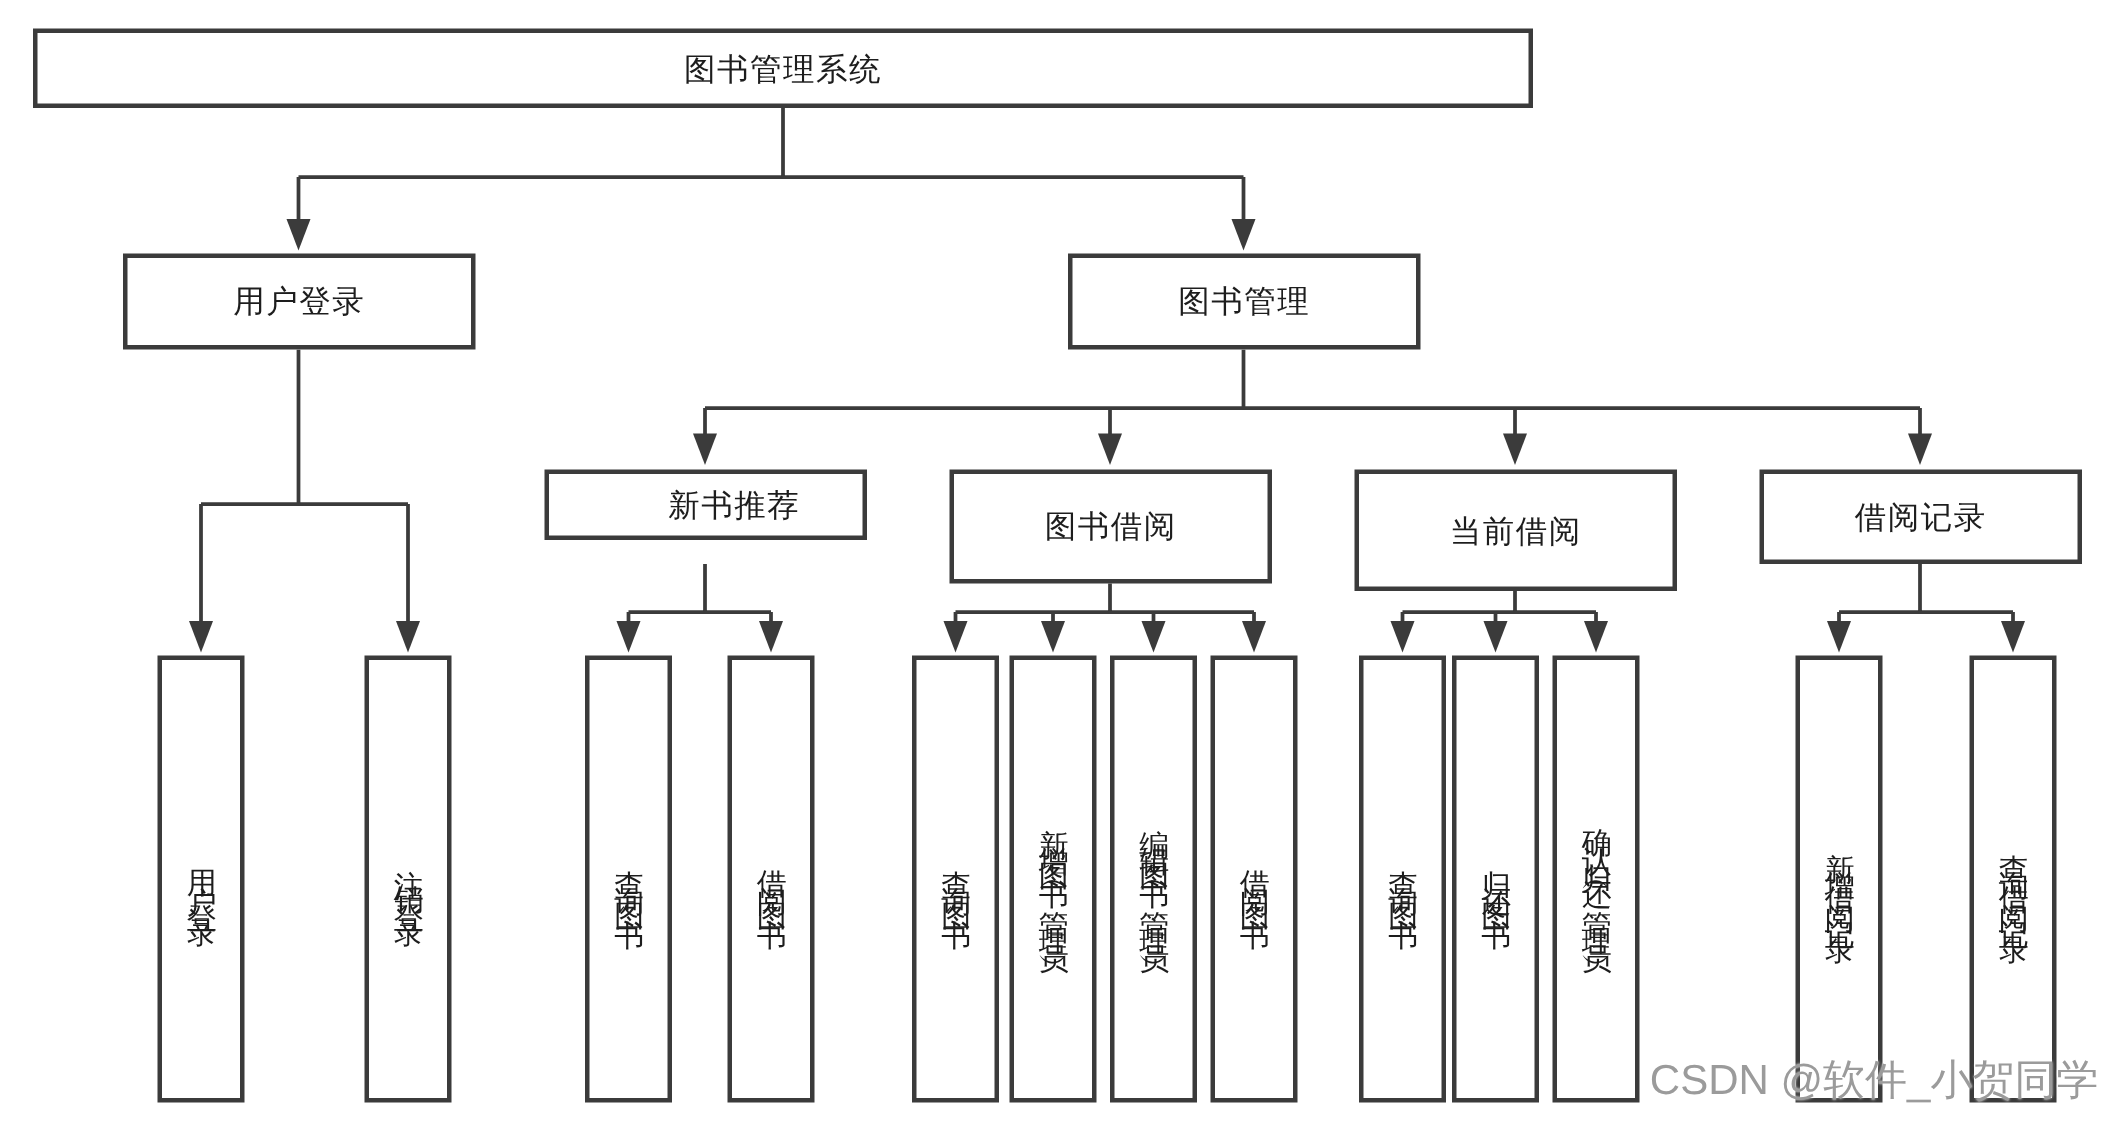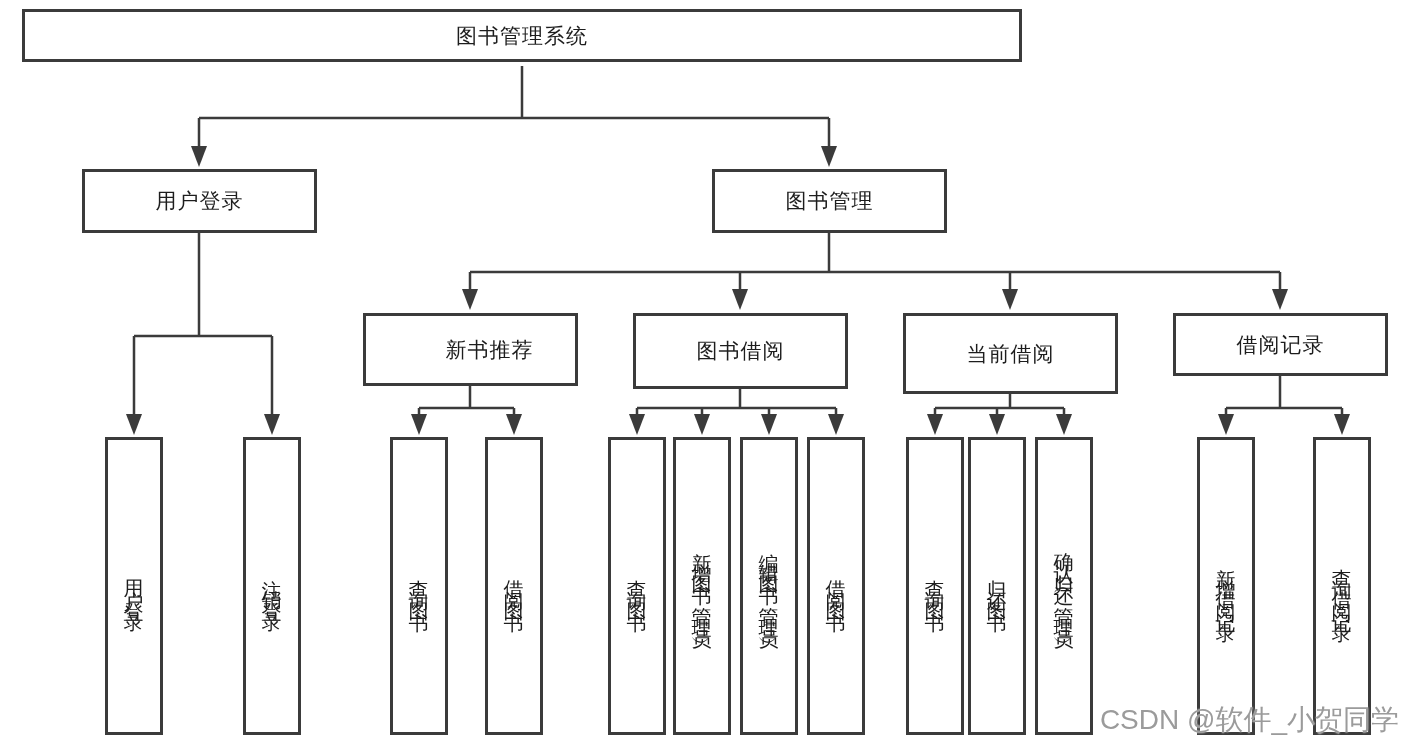--- a/index.html
+++ b/index.html
@@ -82,32 +82,32 @@
     <path d="M1010 376 V408 M935 408 H1064 M935 408 V415 M997 408 V415 M1064 408 V415"></path>
     <polygon points="927,414 943,414 935,435" fill="#3b3b3b" stroke="none"></polygon>
     <polygon points="989,414 1005,414 997,435" fill="#3b3b3b" stroke="none"></polygon>
     <polygon points="1056,414 1072,414 1064,435" fill="#3b3b3b" stroke="none"></polygon>
 
     <path d="M1280 376 V408 M1226 408 H1342 M1226 408 V415 M1342 408 V415"></path>
     <polygon points="1218,414 1234,414 1226,435" fill="#3b3b3b" stroke="none"></polygon>
     <polygon points="1334,414 1350,414 1342,435" fill="#3b3b3b" stroke="none"></polygon>
   </svg>
 
-  <div class="node" style="left:22px;top:9px;width:1000px;height:53px;align-items:center;">
+  <div class="node" style="left:22px;top:19px;width:1000px;height:53px;align-items:center;">
     <span class="hlabel">图书管理系统</span>
   </div>
 
   <div class="node" style="left:82px;top:169px;width:235px;height:64px;">
     <span class="hlabel">用户登录</span>
   </div>
   <div class="node" style="left:712px;top:169px;width:235px;height:64px;">
     <span class="hlabel">图书管理</span>
   </div>
 
-  <div class="node" style="left:363px;top:313px;width:215px;height:73px;padding-left:38px;">
+  <div class="node" style="left:363px;top:313px;width:215px;height:47px;padding-left:38px;">
     <span class="hlabel">新书推荐</span>
   </div>
   <div class="node" style="left:633px;top:313px;width:215px;height:76px;">
     <span class="hlabel">图书借阅</span>
   </div>
   <div class="node" style="left:903px;top:313px;width:215px;height:81px;">
     <span class="hlabel">当前借阅</span>
   </div>
   <div class="node" style="left:1173px;top:313px;width:215px;height:63px;">
     <span class="hlabel">借阅记录</span>

